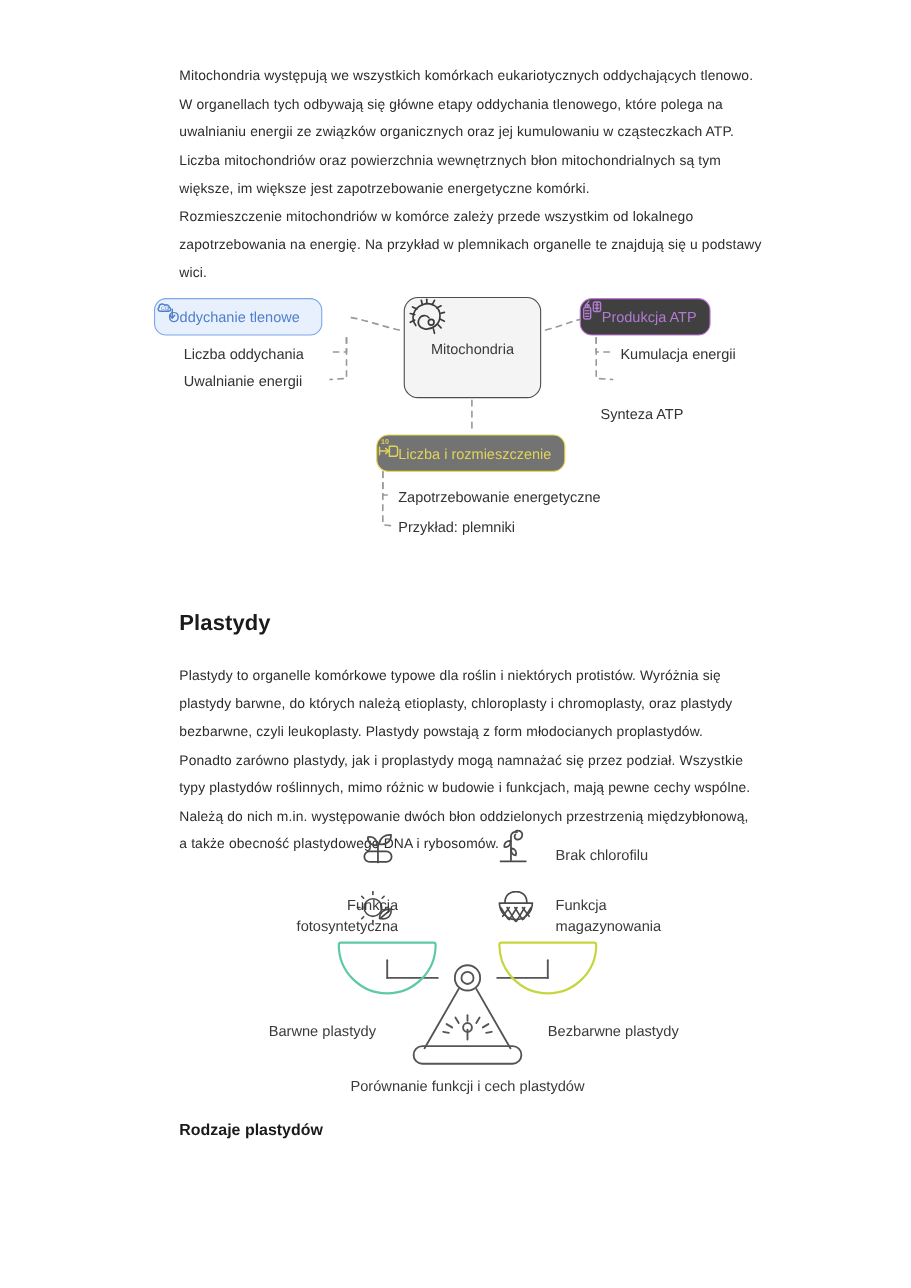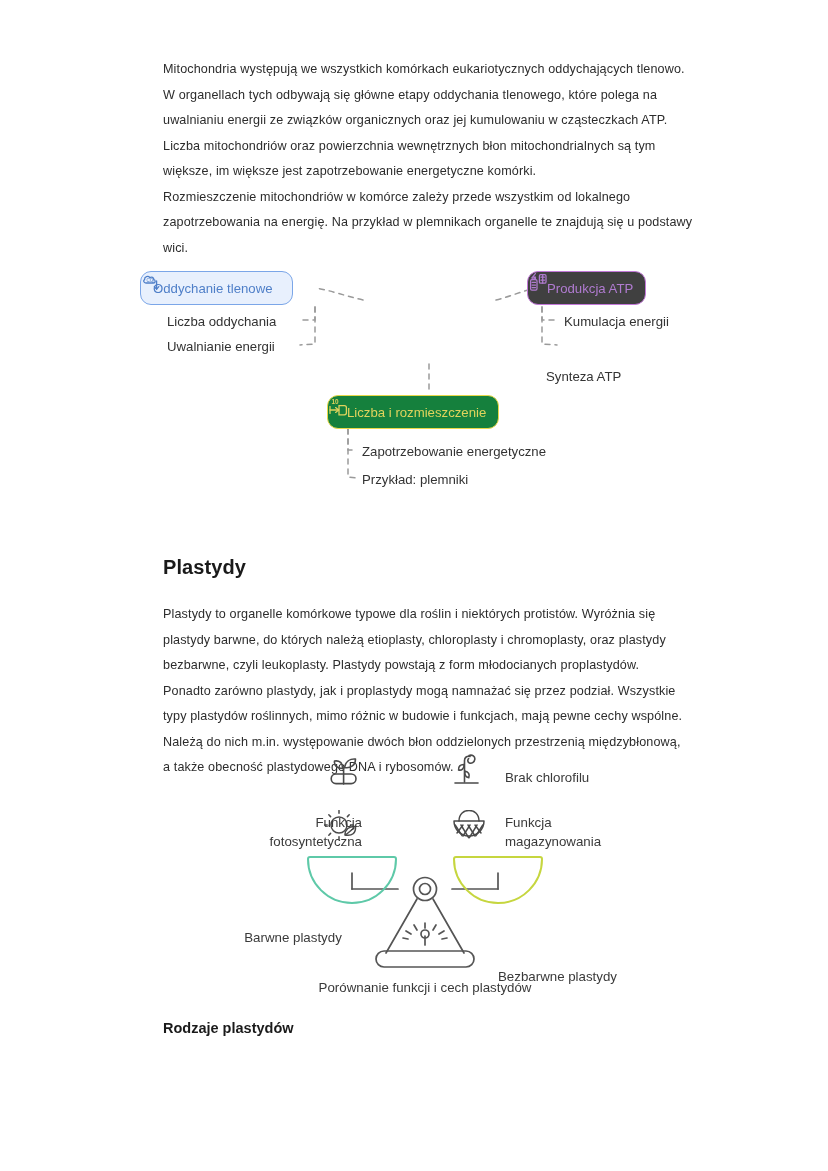--- a/index.html
+++ b/index.html
@@ -84,22 +84,22 @@
   #node-breathing .mm-label { color: #4f7fc8; }
 
   #node-atp {
     left: 397px; top: 19px;
     background: #404040;
     border-color: #c278d8;
   }
   #node-atp .mm-label { color: #b07bd0; }
 
   #node-count {
-    left: 197px; top: 143px;
-    background: #15803d;
+    left: 212px; top: 143px;
+    background: #737373;
     border-color: #e8d84a;
   }
   #node-count .mm-label { color: #e0d35c; }
 
   #node-center {
     position: absolute;
     left: 237px; top: 18px;
     width: 125px; height: 92px;
     background: #f4f4f4;
     border: 1.8px solid #4d4d4d;
@@ -143,21 +143,21 @@
     font-size: 13.3px;
     color: #3a3a3a;
     line-height: 19px;
     white-space: pre-line;
   }
   #sc-chloro   { left: 50px;  top: 10px;  width: 112px; text-align: right; }
   #sc-photo    { left: 20px;  top: 65px;  width: 142px; text-align: right; }
   #sc-nochloro { left: 305px; top: 20px;  width: 150px; text-align: left; }
   #sc-storage  { left: 305px; top: 65px;  width: 150px; text-align: left; }
   #sc-left-lbl { left: 18px;  top: 180px; width: 150px; text-align: center; }
-  #sc-right-lbl{ left: 270px; top: 180px; width: 175px; text-align: center; margin-top: 39px; }
+  #sc-right-lbl{ left: 270px; top: 180px; width: 175px; text-align: center; }
 
   #scale-caption {
     position: absolute;
     left: 0; top: 232px;
     width: 450px;
     text-align: center;
     font-size: 13.3px;
     color: #3a3a3a;
   }
 
@@ -191,20 +191,41 @@
         <path d="M185 55 L 185 92 L 170 93"></path>
 
         <path d="M412 55 L 412 68 L 427 68"></path>
         <path d="M412 55 L 412 92 L 427 93"></path>
 
         <path d="M218 177 L 218 198 L 226 198"></path>
         <path d="M218 177 L 218 225 L 226 226"></path>
       </g>
     </svg>
 
+    <div id="node-center">
+      <span class="mm-ico">
+        <svg width="40" height="36" viewBox="0 0 40 36" fill="none" stroke="#3a3a3a" stroke-width="1.5" stroke-linecap="round">
+          <path d="M10 25 C 5 18, 8 9, 16 6 C 24 3, 32 8, 32 16 C 32 24, 25 29, 18 28
+                   C 13 27, 11 23, 13 19 C 15 15, 20 15, 22 18"></path>
+          <circle cx="24" cy="22" r="2.6"></circle>
+          <path d="M16 6 L 15 2"></path>
+            <path d="M20 5 L 20 1"></path>
+            <path d="M25 6 L 27 2"></path>
+          <path d="M29 9 L 33 7"></path>
+            <path d="M32 14 L 36 13"></path>
+            <path d="M32 19 L 36 21"></path>
+          <path d="M30 24 L 33 27"></path>
+            <path d="M26 28 L 27 32"></path>
+          <path d="M11 10 L 7 8"></path>
+            <path d="M9 15 L 5 14"></path>
+            <path d="M9 20 L 5 22"></path>
+        </svg>
+      </span>
+      <span class="mm-center-label">Mitochondria</span>
+    </div>
 
     <div class="mm-node" id="node-breathing">
       <span class="mm-label">Oddychanie tlenowe</span>
       <span class="mm-ico">
         <svg width="20" height="20" viewBox="0 0 20 20" fill="none" stroke="#4f7fc8" stroke-width="1.3" stroke-linecap="round">
           <path d="M5 11 C 2.6 11, 2 8.6, 3.6 7.4 C 3.4 4.6, 7.2 3.4, 8.8 5.6
                    C 10.6 4.4, 13 5.6, 12.8 7.6 C 14.6 7.8, 14.8 11, 12.4 11 Z"></path>
           <text x="5.4" y="9.8" font-family="Liberation Sans, sans-serif" font-size="4.6" fill="#4f7fc8" stroke="none">CO</text>
           <text x="11" y="10.8" font-family="Liberation Sans, sans-serif" font-size="3.2" fill="#4f7fc8" stroke="none">2</text>
           <path d="M15.6 9 L 15.6 17"></path>

